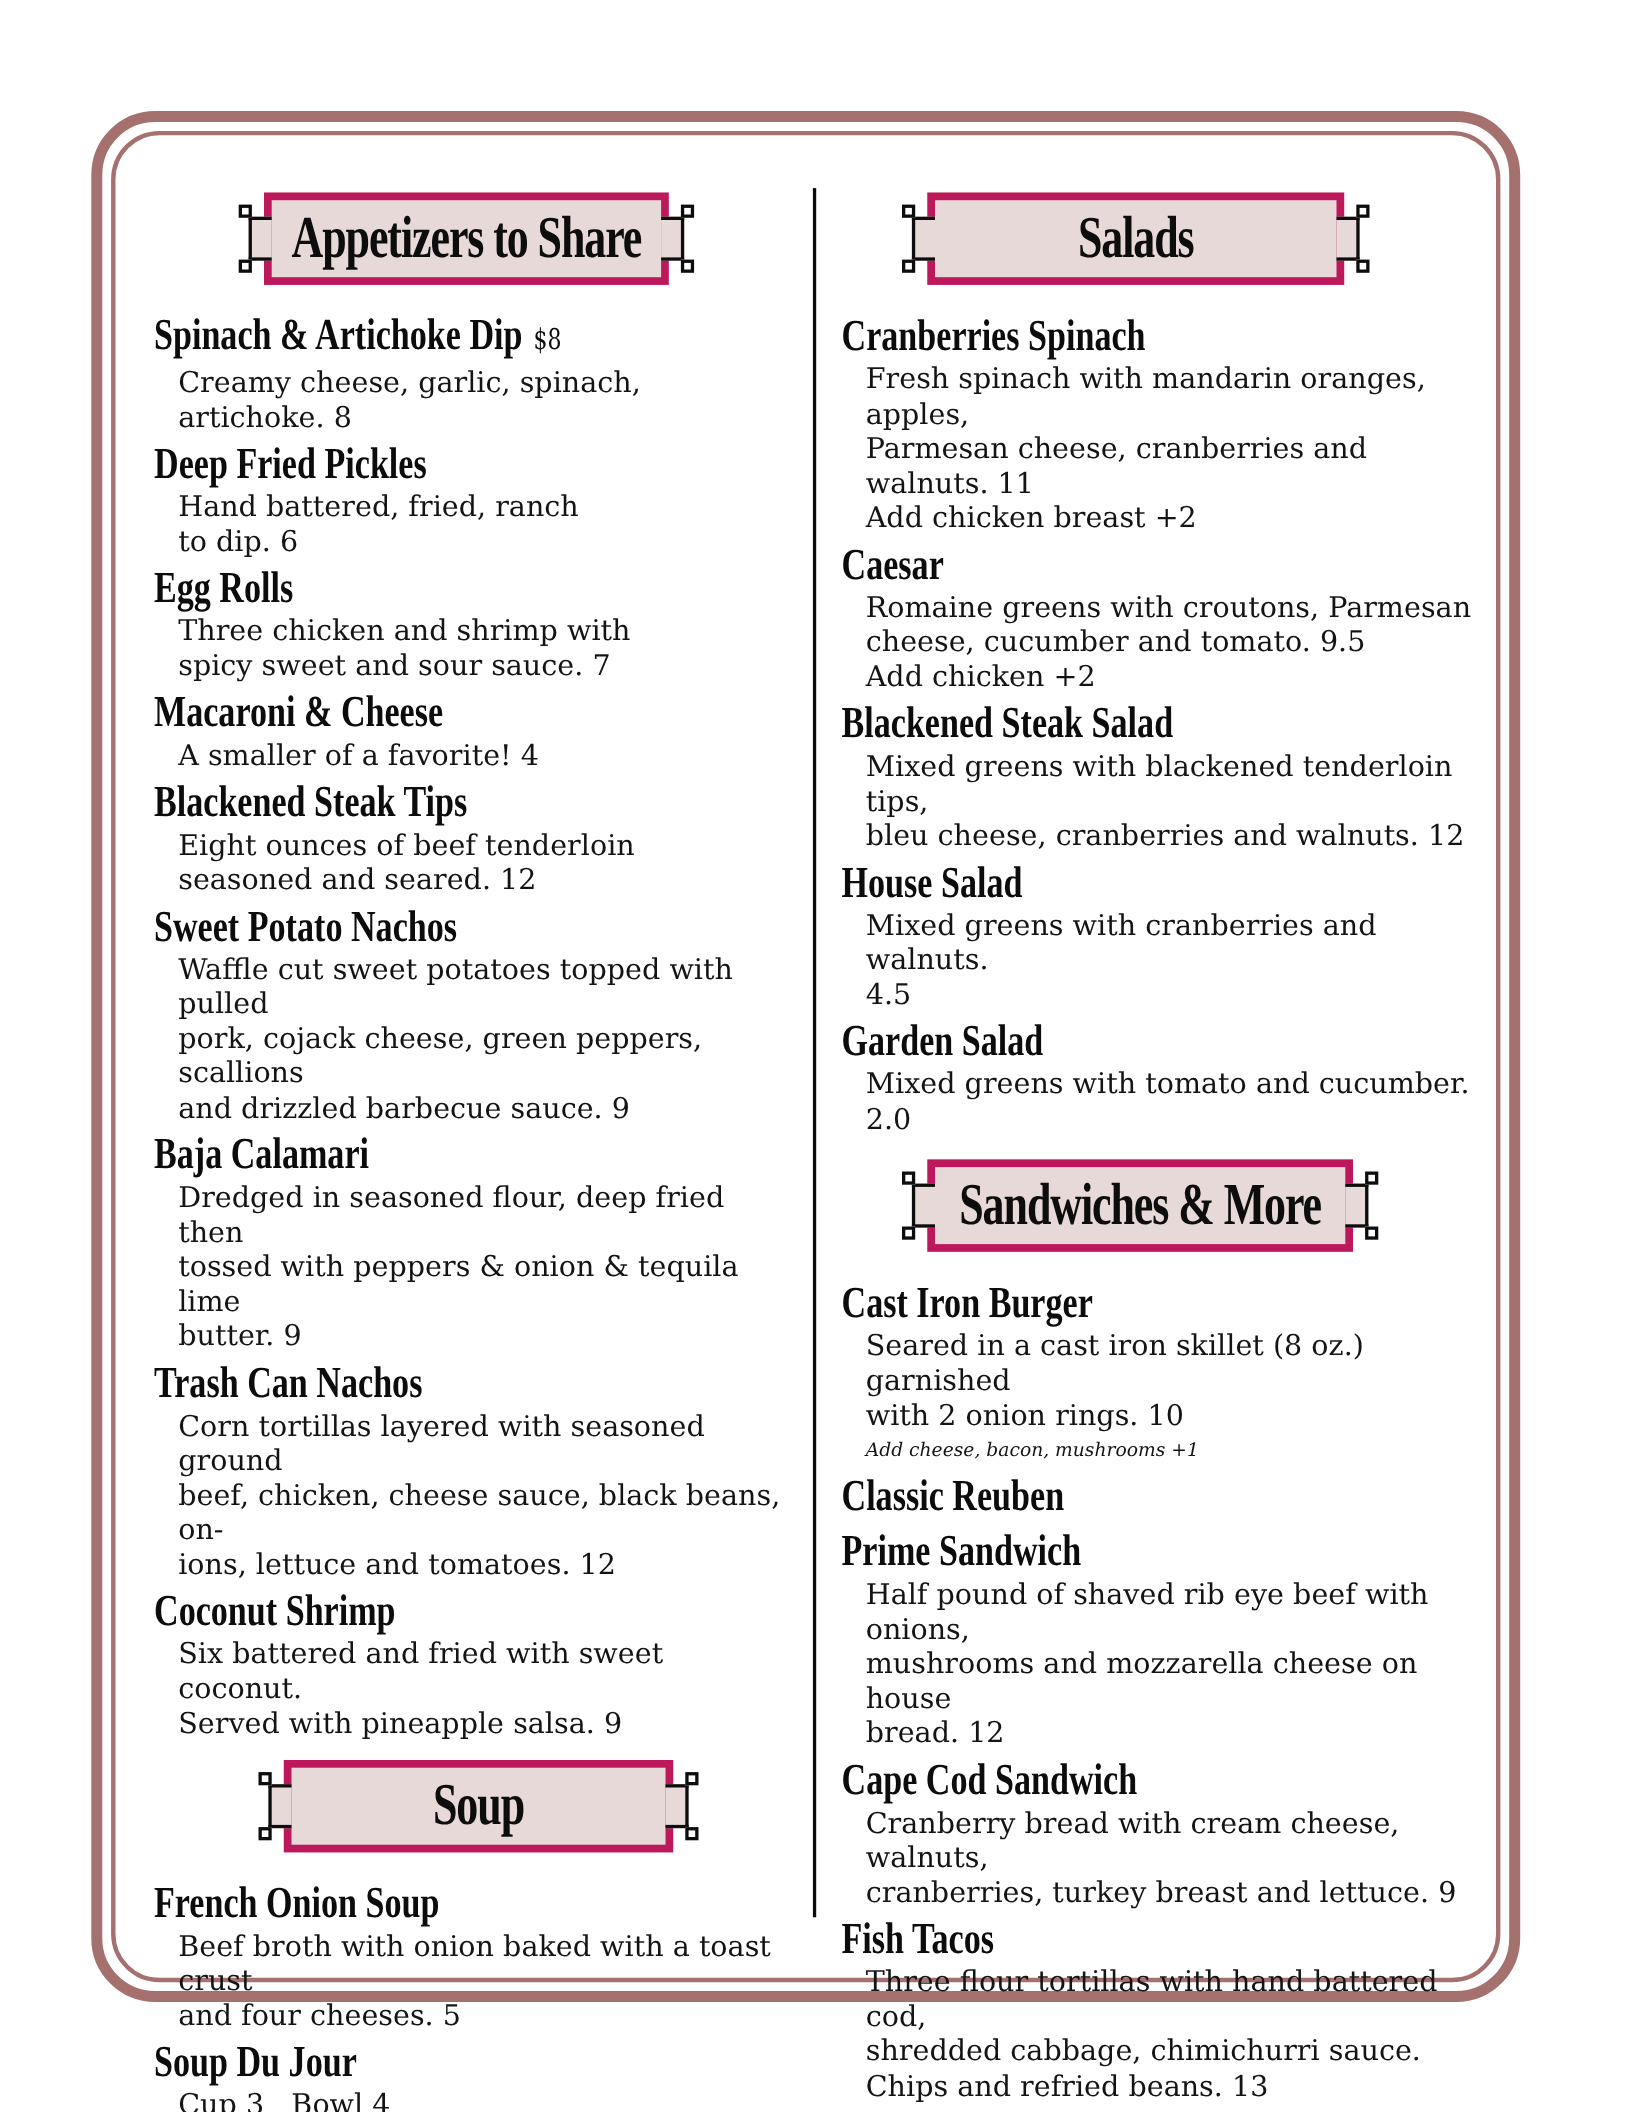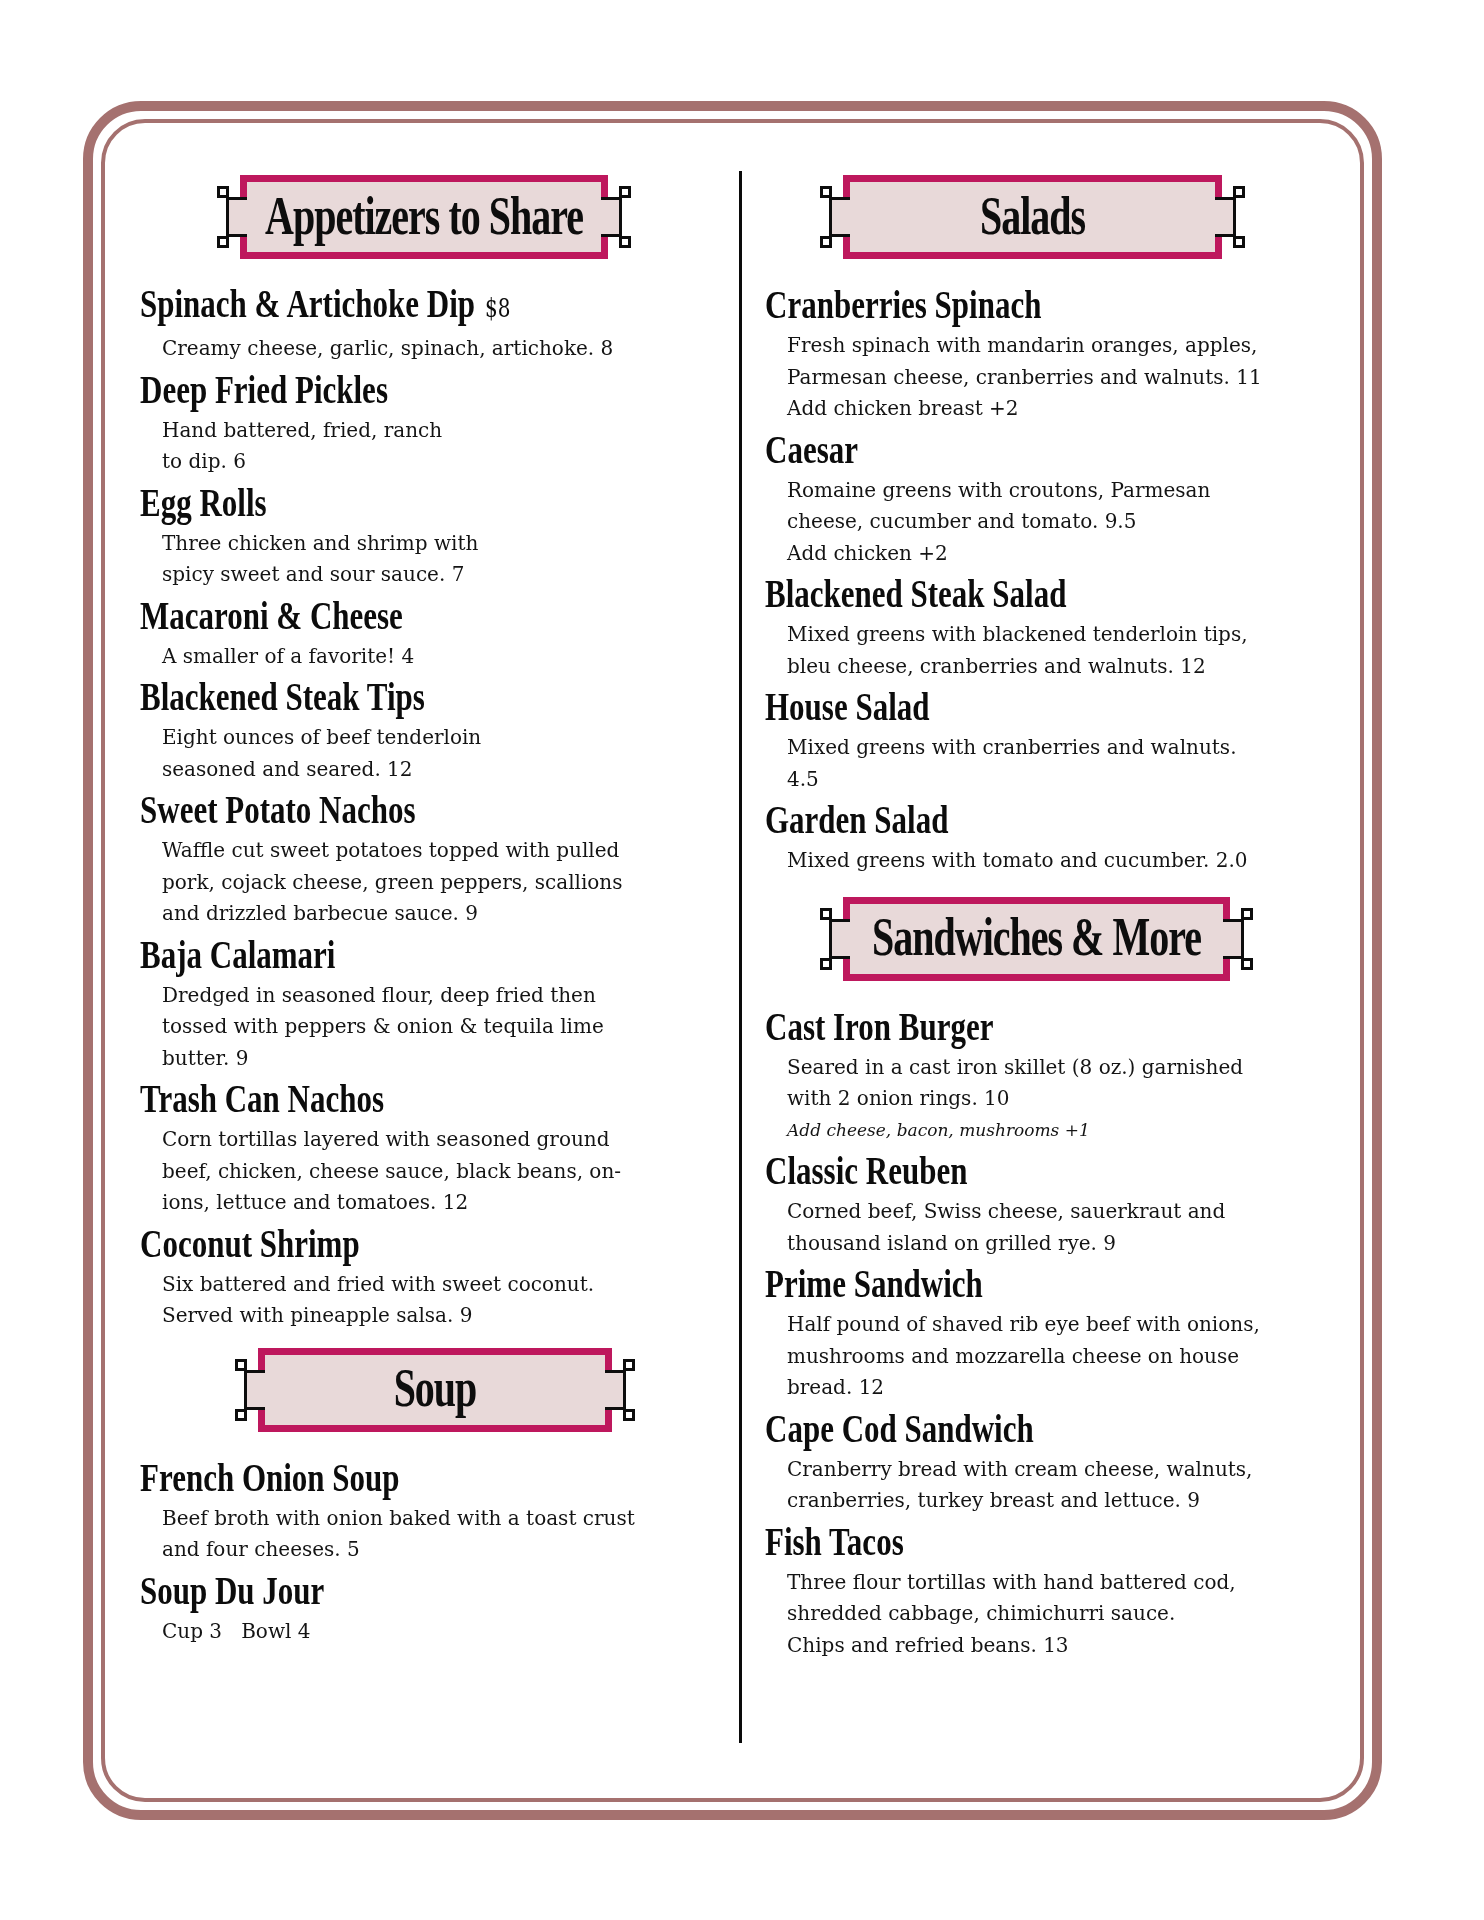--- a/index.html
+++ b/index.html
@@ -38,21 +38,21 @@
   .orn-l .sq-b { left:-12px; bottom:-14px; }
   .orn-r .sq-t { right:-12px; top:-14px; }
   .orn-r .sq-b { right:-12px; bottom:-14px; }
 
   
   .item { margin-bottom:6px; }
   .item-name { font-family:"Liberation Serif", serif; font-weight:700; font-size:31px;
                line-height:44px; transform:scaleY(1.3); transform-origin:0 72%;
                white-space:nowrap; color:#0c0c0c; }
   .item-price { font-family:"DejaVu Serif", serif; font-weight:400; font-size:20px; margin-left:10px; }
-  .item-desc { font-family:"DejaVu Serif", serif; font-size:20px; line-height:31.5px;
+  .item-desc { font-family:"DejaVu Serif", serif; font-size:26px; line-height:31.5px;
                padding-left:22px; white-space:pre-wrap; color:#141414; }
   .item-note { font-family:"DejaVu Serif", serif; font-style:italic; font-size:17px;
                line-height:31.5px; padding-left:22px; color:#141414; }
 </style>
 </head>
 <body>
 
 <div class="frame-outer"></div>
 <div class="frame-inner"></div>
 <div class="divider"></div>
@@ -196,22 +196,20 @@
   </div>
 
   <div class="item">
     <div class="item-name">Cast Iron Burger</div>
     <div class="item-desc">Seared in a cast iron skillet (8 oz.) garnished
 with 2 onion rings. 10</div>
     <div class="item-note">Add cheese, bacon, mushrooms +1</div>
   </div>
   <div class="item">
     <div class="item-name">Classic Reuben</div>
-    <div class="item-desc">Corned beef, Swiss cheese, sauerkraut and
-thousand island on grilled rye. 9</div>
   </div>
   <div class="item">
     <div class="item-name">Prime Sandwich</div>
     <div class="item-desc">Half pound of shaved rib eye beef with onions,
 mushrooms and mozzarella cheese on house
 bread. 12</div>
   </div>
   <div class="item">
     <div class="item-name">Cape Cod Sandwich</div>
     <div class="item-desc">Cranberry bread with cream cheese, walnuts,

